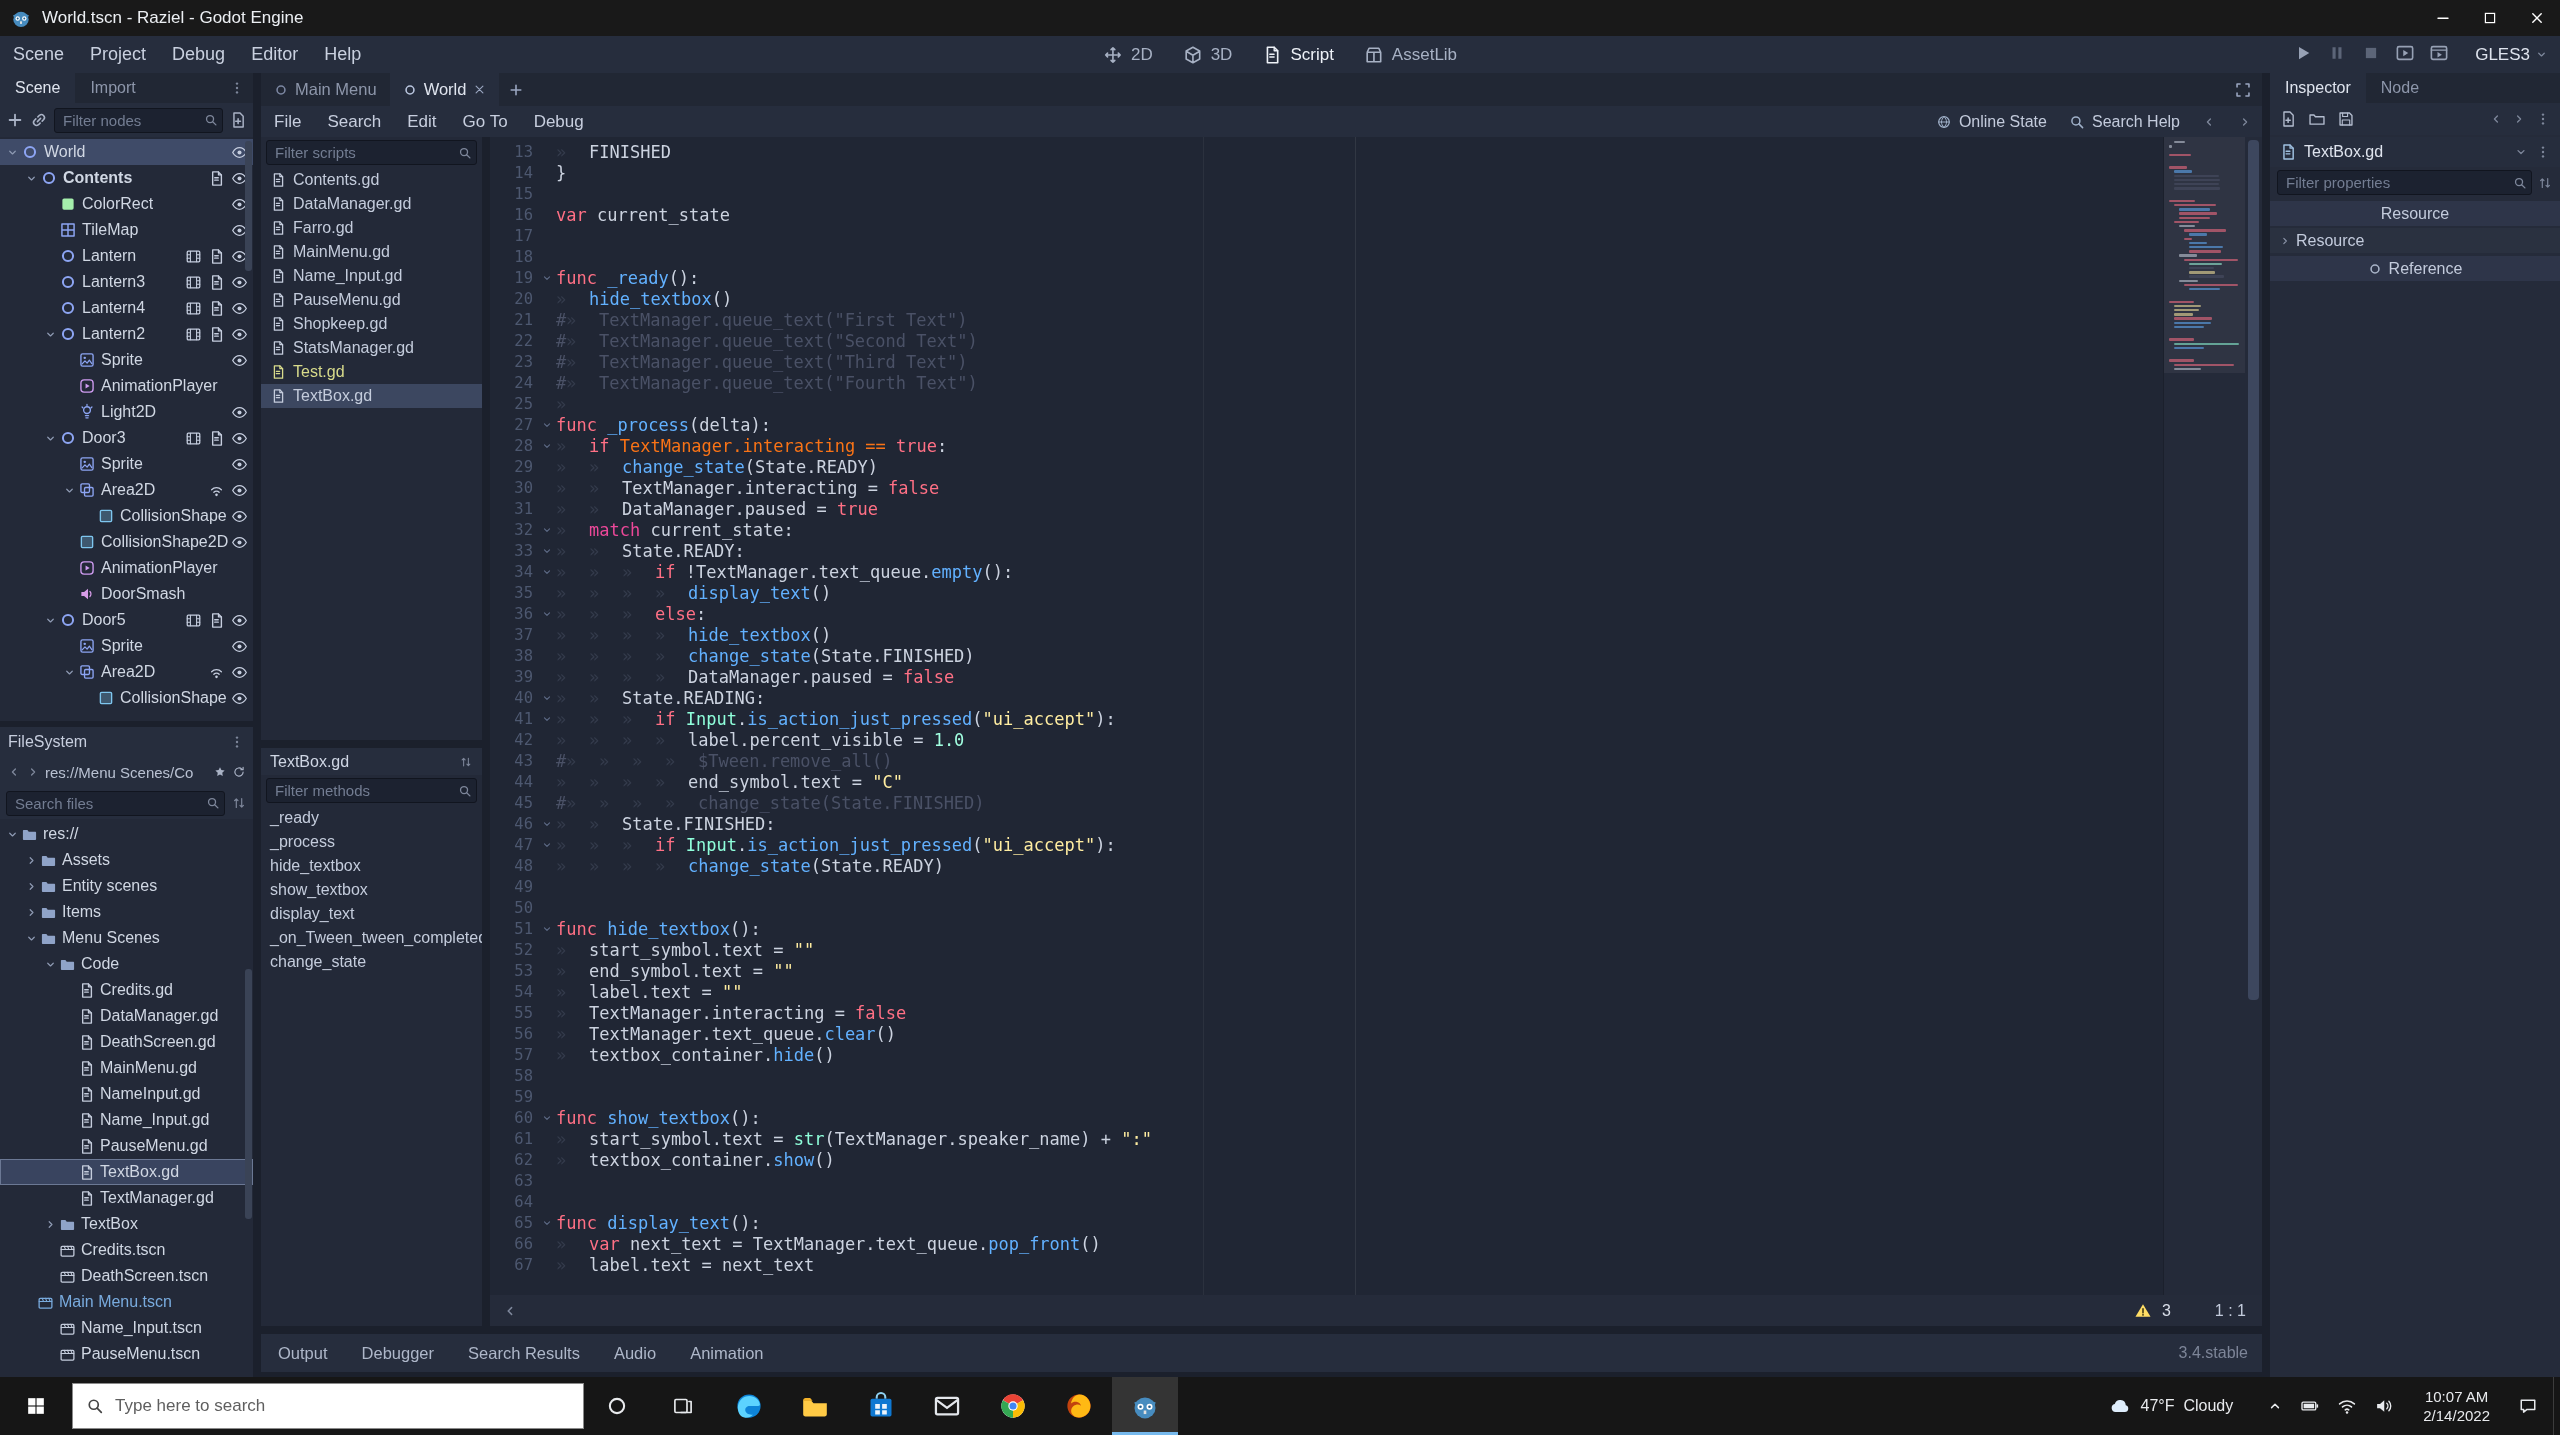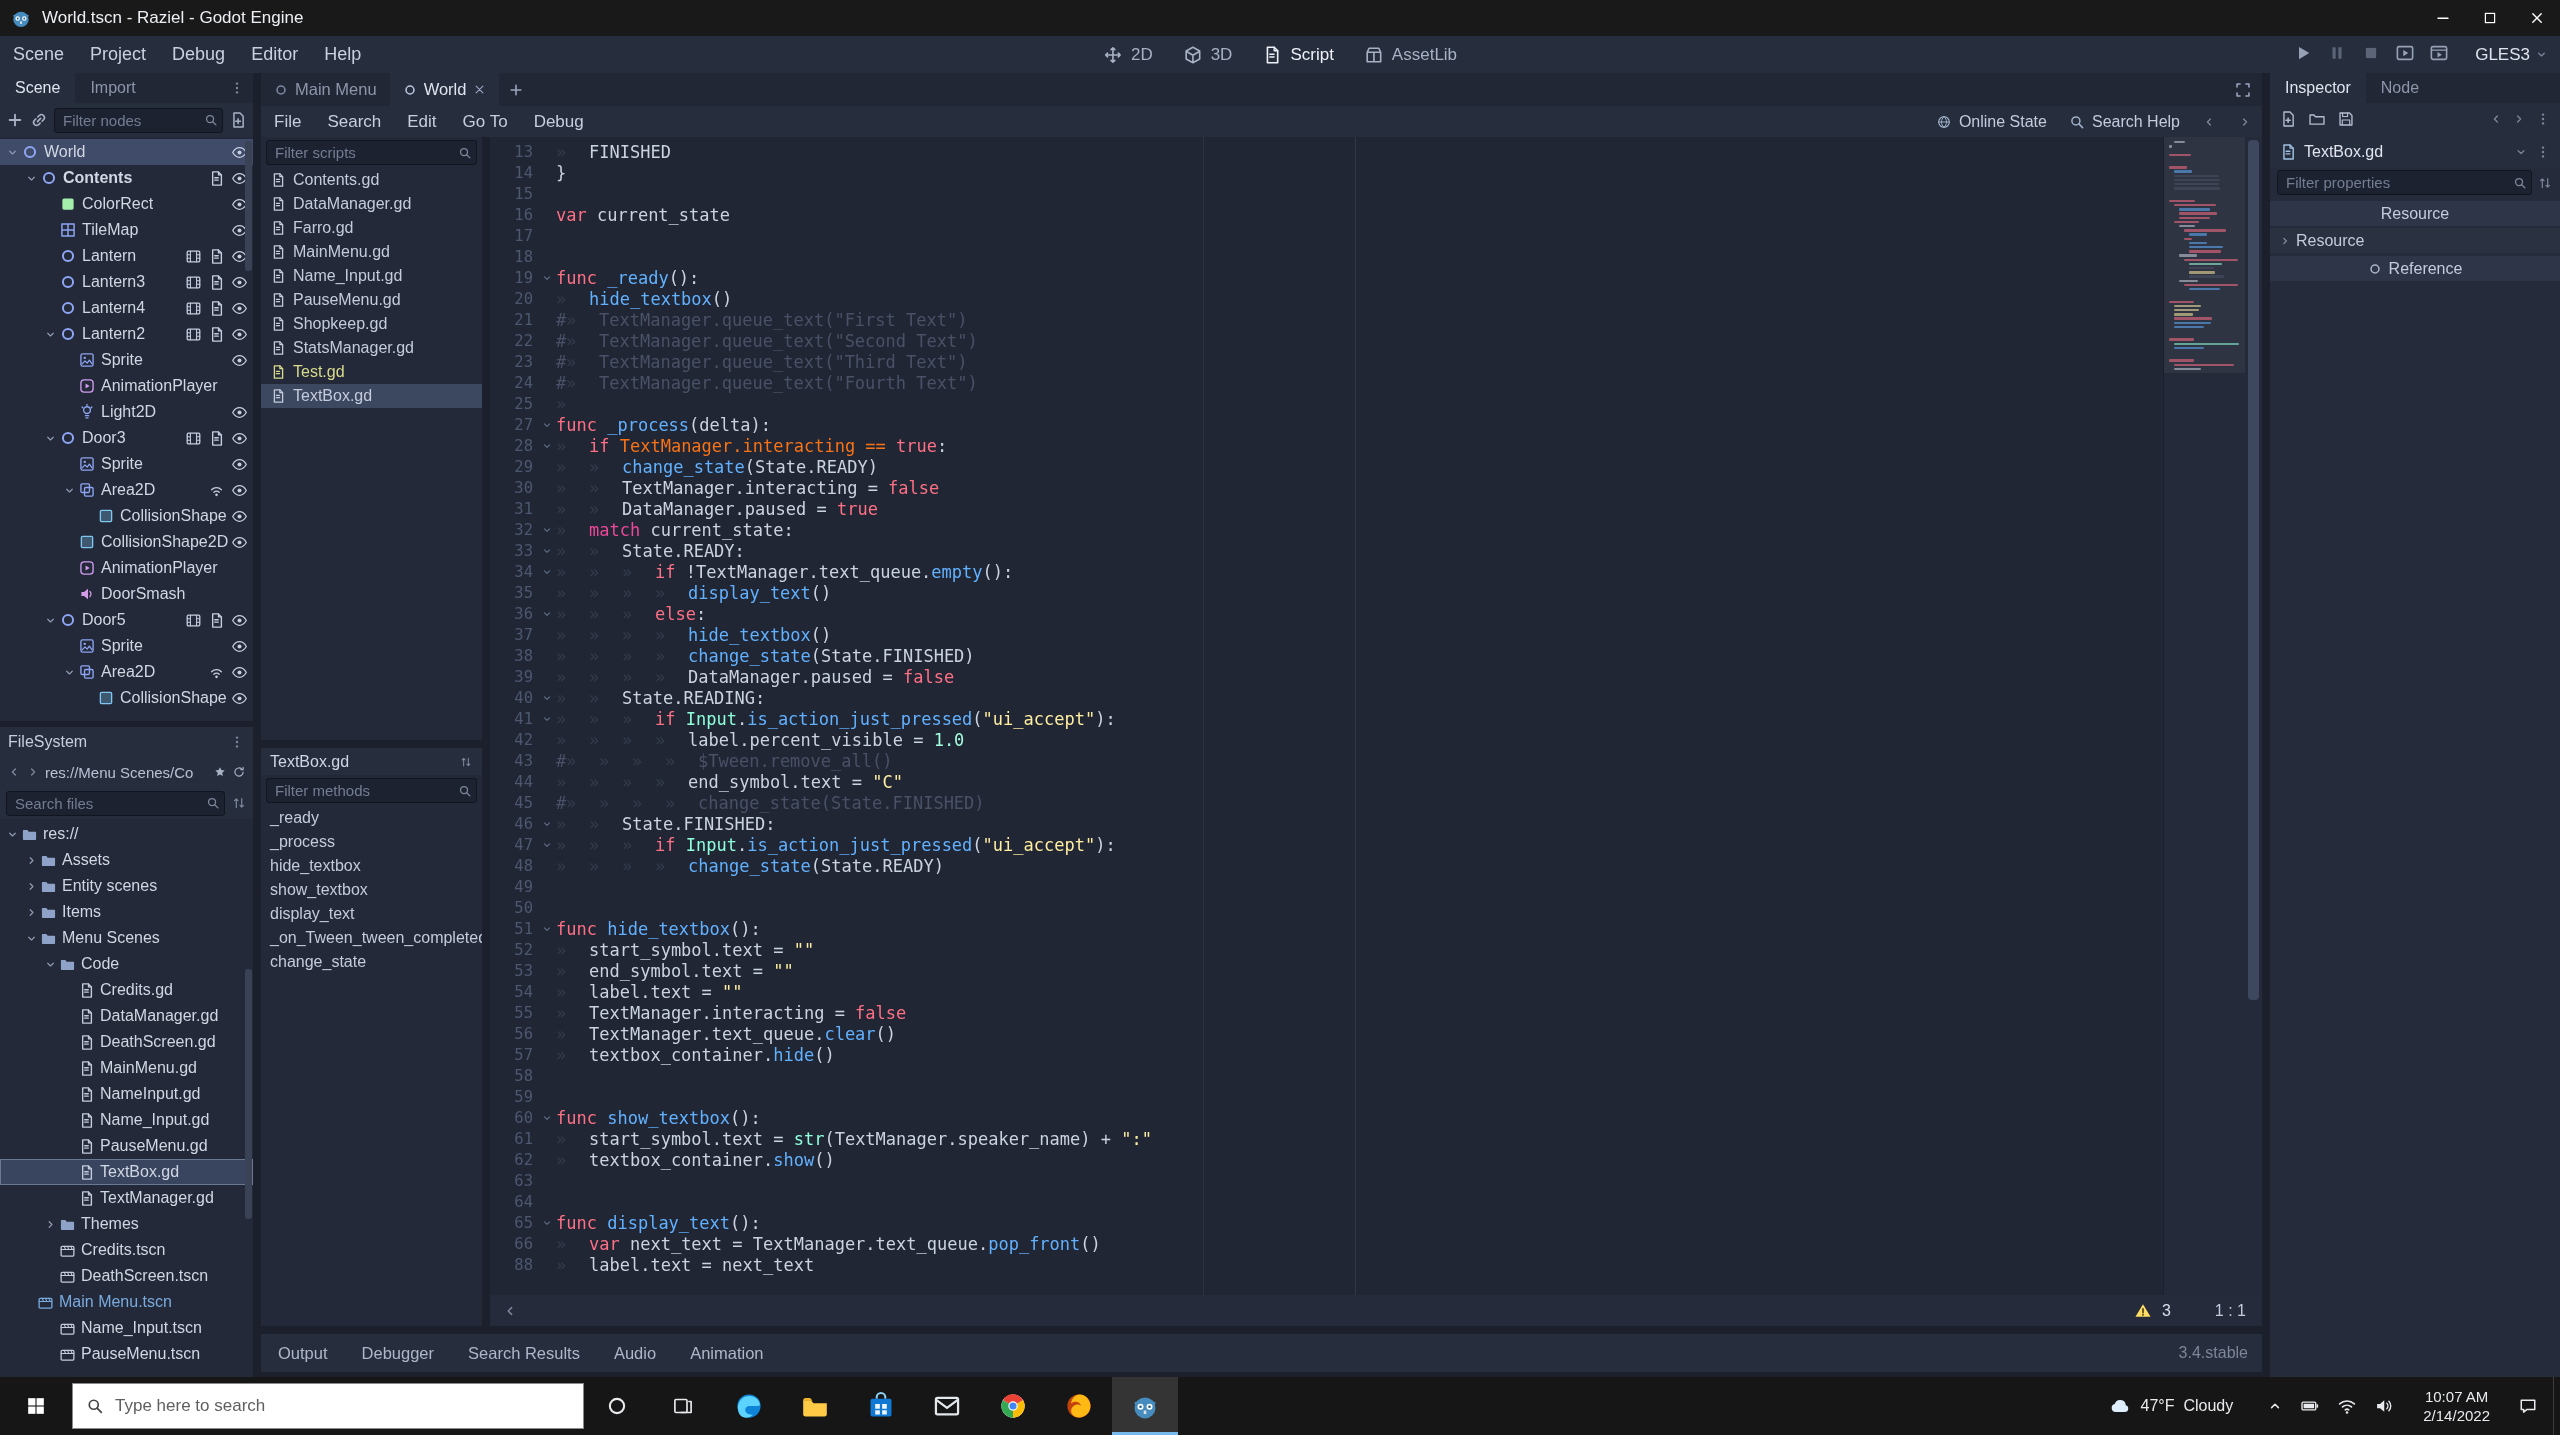--- a/index.html
+++ b/index.html
@@ -1019,21 +1019,21 @@
             <span class="expander ic i12">
               <svg viewBox="0 0 16 16">
                 <path d="M6.4 4.6L9.8 8l-3.4 3.4" fill="none" stroke="currentColor" stroke-width="1.5" stroke-linecap="round" stroke-linejoin="round"></path>
               </svg>
             </span>
             <span class="ic i17" style="color: rgb(143, 163, 200);">
               <svg viewBox="0 0 16 16">
                 <path d="M1.8 4.7c0-.5.4-.9.9-.9h3.3l1.3 1.6h6c.5 0 .9.4.9.9v5.9c0 .5-.4.9-.9.9H2.7c-.5 0-.9-.4-.9-.9z" fill="currentColor"></path>
               </svg>
             </span>
-            <span class="tlabel">Themes</span>
+            <span class="tlabel">TextBox</span>
           </div>
           <div class="trow" style="padding-left: 42px;">
             <span class="expander"></span>
             <span class="ic i17" style="color: rgb(196, 204, 220);">
               <svg viewBox="0 0 16 16">
                 <rect x="2" y="4.1" width="12" height="9.2" rx="1" fill="none" stroke="currentColor" stroke-width="1.2"></rect>
                 <path d="M2 7.1h12M4.9 4.1l1.3 3M8 4.1l1.3 3M11.1 4.1l1.3 3" fill="none" stroke="currentColor" stroke-width="1" stroke-linecap="round" stroke-linejoin="round"></path>
               </svg>
             </span>
             <span class="tlabel">Credits.tscn</span>
@@ -1639,21 +1639,21 @@
                   </svg>
                 </span>
                 <span class="ct"><span style="color: rgb(255, 112, 133);">func</span><span style="color: rgb(204, 211, 224);"> </span><span style="color: rgb(98, 177, 255);">display_text</span><span style="color: rgb(204, 211, 224);">():</span></span>
               </div>
               <div class="cl">
                 <span class="ln">66</span>
                 <span class="fold"></span>
                 <span class="ct"><span class="tabm">»</span><span style="color: rgb(255, 112, 133);">var</span><span style="color: rgb(204, 211, 224);"> next_text = TextManager.text_queue.</span><span style="color: rgb(98, 177, 255);">pop_front</span><span style="color: rgb(204, 211, 224);">()</span></span>
               </div>
               <div class="cl">
-                <span class="ln">88</span>
+                <span class="ln">67</span>
                 <span class="fold"></span>
                 <span class="ct"><span class="tabm">»</span><span style="color: rgb(204, 211, 224);">label.text = next_text</span></span>
               </div>
             </div>
           <div id="minimap">
               <div class="mm-view"></div>
               <div class="mmb" style="top: 4px; left: 10px; width: 11.2px; background: rgb(204, 211, 224);"></div>
               <div class="mmb" style="top: 8.2px; left: 5px; width: 3.15px; background: rgb(204, 211, 224);"></div>
               <div class="mmb" style="top: 16.6px; left: 5px; width: 21.55px; background: rgb(255, 112, 133);"></div>
               <div class="mmb" style="top: 29.2px; left: 5px; width: 18.1px; background: rgb(255, 112, 133);"></div>

